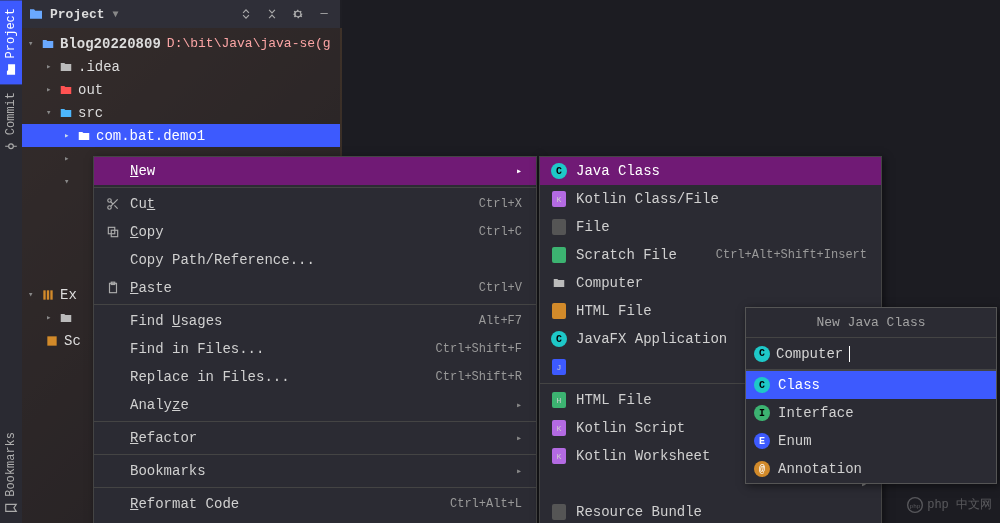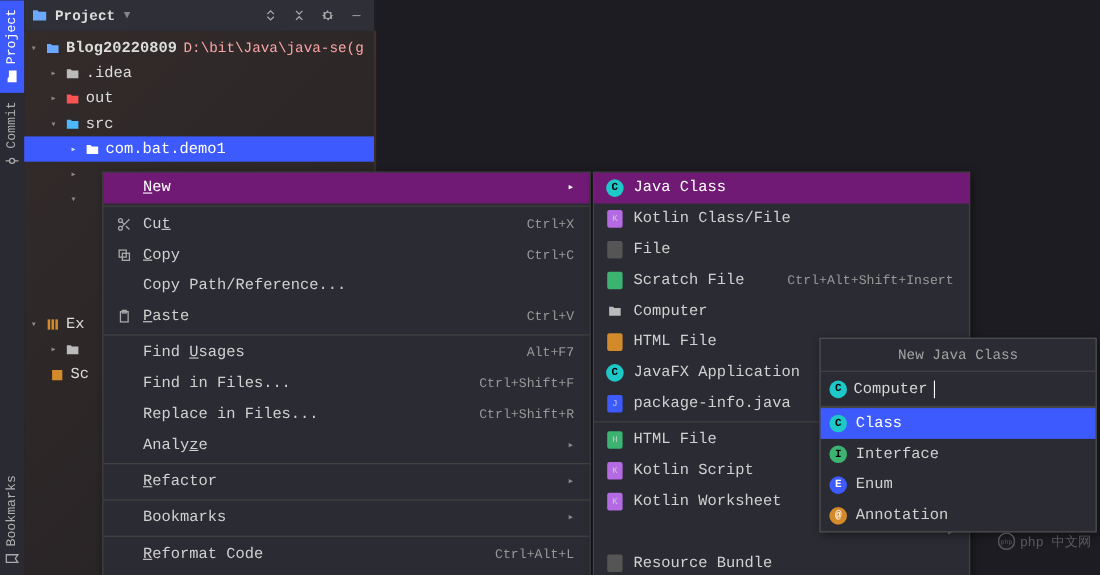--- a/index.html
+++ b/index.html
@@ -63,21 +63,21 @@
   
   .badge { width:16px; height:16px; border-radius:50%; display:inline-flex; align-items:center; justify-content:center; font-size:10px; font-weight:bold; color:#000; }
   .badge.c { background:#1ec8c8; }
   .badge.green { background:#3cb371; }
   .badge.blue { background:#3d5afe; color:#fff; }
   .badge.orange { background:#d28a2a; color:#fff; }
 
   .file-ico { width:14px; height:16px; display:inline-flex; align-items:center; justify-content:center; background:#555; border-radius:2px; font-size:8px; color:#ccc; }
 
   
-  .watermark { position:absolute; right:8px; bottom:22px; color:rgba(200,200,200,0.35); font-size:12px; display:flex; align-items:flex-start; gap:4px; }
+  .watermark { position:absolute; right:8px; bottom:10px; color:rgba(200,200,200,0.35); font-size:12px; display:flex; align-items:center; gap:4px; }
   .wm-logo { width:16px; height:16px; }
 
   @keyframes blink { 0%,49%{opacity:1} 50%,100%{opacity:0} }
 
   
   .bg-left { position:absolute; left:22px; top:28px; width:320px; height:495px; background:linear-gradient(135deg,#4a3a2e,#2b2420); z-index:-1; }
   .bg-right { position:absolute; left:342px; top:0; width:658px; height:523px; background:#1c1c22; z-index:-2; }
 </style>
 </head>
 <body>
@@ -370,21 +370,20 @@
   <div class="menu-row">
     <span class="m-icon">
         <span class="badge c">C</span>
       </span>
     <span class="m-label">JavaFX Application</span>
   </div>
   <div class="menu-row">
     <span class="m-icon">
         <span class="file-ico" style="background:#3d5afe">J</span>
       </span>
-    <span class="m-label">package-info.java</span>
   </div>
   <div class="menu-sep"></div>
   <div class="menu-row">
     <span class="m-icon">
         <span class="file-ico" style="background:#3cb371">H</span>
       </span>
     <span class="m-label">HTML File</span>
   </div>
   <div class="menu-row">
     <span class="m-icon">

